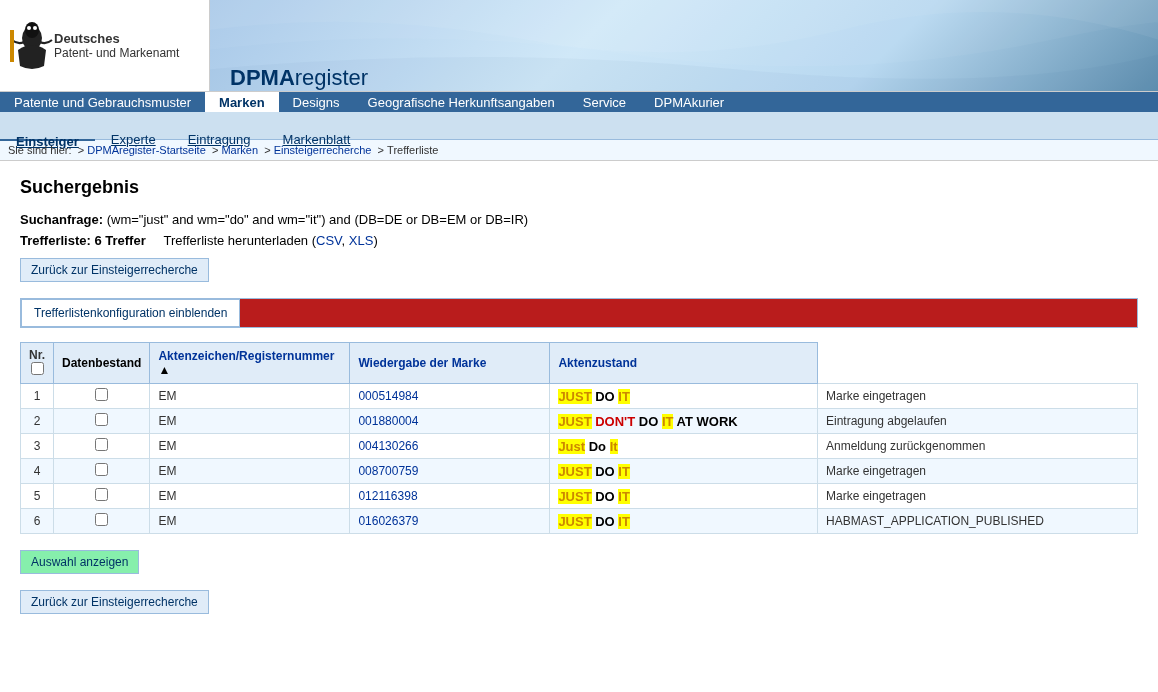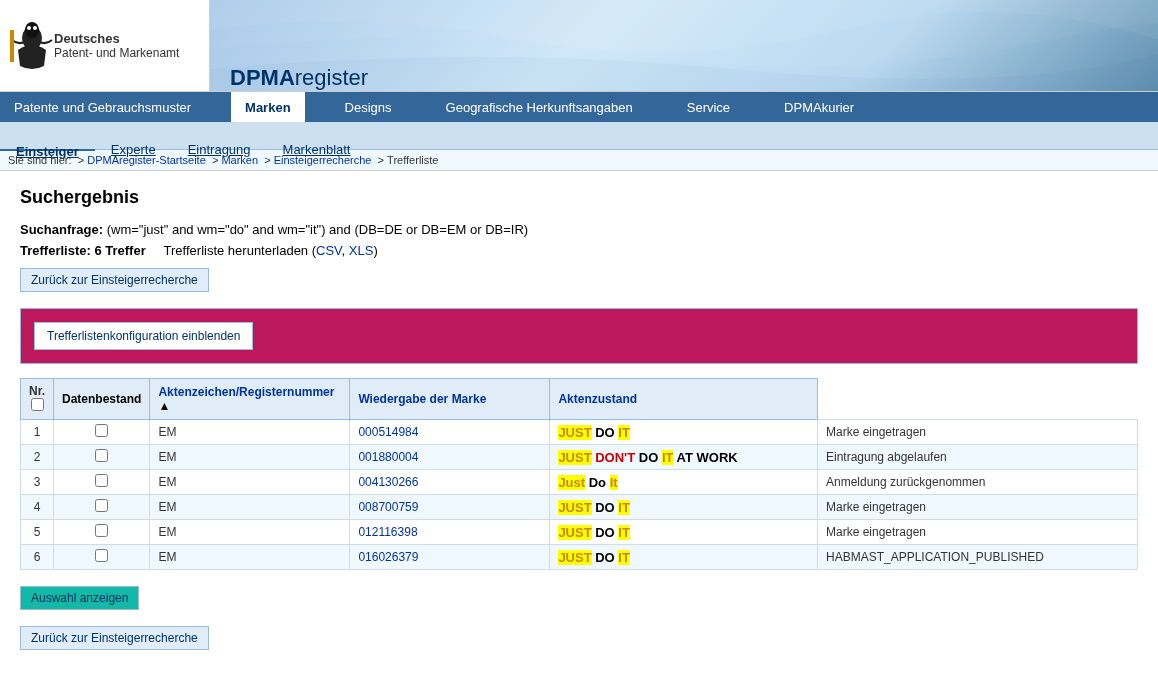--- a/index.html
+++ b/index.html
@@ -11,21 +11,21 @@
     #logo-text { display: flex; flex-direction: column; font-size: 11px; color: #333; }
     #logo-text .brand1 { font-weight: bold; font-size: 13px; }
     #logo-text .brand2 { font-size: 12px; }
     #header-right { flex: 1; background: linear-gradient(135deg, #a8c8e8 0%, #d0e8f8 40%, #b8d8f0 70%, #6090b0 100%); position: relative; display: flex; align-items: flex-end; padding-left: 20px; }
     #dpma-title { font-size: 22px; color: #003366; }
     #dpma-title span.dpma { font-weight: bold; }
     #dpma-title span.register { font-weight: normal; }
     #header-waves { position: absolute; right: 0; top: 0; width: 100%; height: 100%; opacity: 0.4; }
 
     
-    #nav1 { display: flex; background: #336699; height: 30px; gap: 26px; }
+    #nav1 { display: flex; background: #336699; height: 20px; }
     .nav1-item { padding: 0 14px; display: flex; align-items: center; color: #fff; font-size: 13px; cursor: pointer; white-space: nowrap; text-decoration: none; }
     .nav1-item.active { background: #fff; color: #003366; font-weight: bold; }
 
     
     #nav2 { display: flex; background: #cce0f0; height: 28px; border-bottom: 1px solid #99bbdd; }
     .nav2-item { padding: 0 16px; display: flex; align-items: center; color: #003366; font-size: 13px; cursor: pointer; white-space: nowrap; margin-top: 27px; }
     .nav2-item.active { background: #fff; color: #003366; font-weight: bold; border-top: 2px solid #336699; }
 
     
     #breadcrumb { padding: 4px 8px; font-size: 11px; color: #333; background: #f0f8ff; border-bottom: 1px solid #ccc; }
@@ -36,21 +36,21 @@
     h1.suchergebnis { font-size: 18px; font-weight: bold; margin-bottom: 14px; color: #000; }
 
     .suchanfrage { margin-bottom: 6px; font-size: 13px; }
     .suchanfrage strong { font-weight: bold; }
     .trefferliste-info { margin-bottom: 10px; font-size: 13px; }
     .trefferliste-info strong { font-weight: bold; }
     .trefferliste-info a { color: #003399; text-decoration: none; }
 
     .btn-back { display: inline-block; padding: 4px 10px; background: #e0ecf8; border: 1px solid #99bbdd; color: #003366; font-size: 12px; cursor: pointer; text-decoration: none; }
 
-    .config-box { margin: 14px 0; border: 1px solid #99bbdd; padding: 13px; background: #be185d; }
+    .config-box { margin: 14px 0; border: 1px solid #99bbdd; padding: 0; background: #b91c1c; }
     .config-btn { display: inline-block; padding: 6px 12px; background: #fff; border: 1px solid #99bbdd; color: #003366; font-size: 12px; cursor: pointer; }
 
     
     #results-table { width: 100%; border-collapse: collapse; margin-top: 4px; font-size: 12px; }
     #results-table th { background: #e0ecf8; border: 1px solid #99bbdd; padding: 5px 8px; text-align: left; font-size: 12px; }
     #results-table th a { color: #003399; text-decoration: none; }
     #results-table td { border: 1px solid #ccdde8; padding: 4px 8px; vertical-align: middle; }
     #results-table tr:nth-child(even) { background: #f0f8ff; }
     #results-table tr:nth-child(odd) { background: #fff; }
 
@@ -64,21 +64,21 @@
     .mark-just { color: #cc8800; }
     .mark-do { color: #000000; font-weight: bold; }
     .mark-it { color: #cc8800; }
     .mark-dont { color: #cc0000; }
     .mark-normal { color: #000; }
 
     .aktenzustand { color: #333; font-size: 12px; }
 
     
     .bottom-bar { margin-top: 16px; }
-    .btn-auswahl { display: inline-block; padding: 4px 10px; background: #14b8a6; border: 1px solid #99bbdd; color: #003366; font-size: 12px; cursor: pointer; }
+    .btn-auswahl { display: inline-block; padding: 4px 10px; background: #86efac; border: 1px solid #99bbdd; color: #003366; font-size: 12px; cursor: pointer; }
 
     .bottom-back { margin-top: 16px; }
 
     
     .eagle-placeholder { width: 44px; height: 52px; }
 
     
     .hl-yellow { background-color: #ffff00; }
   </style>
 </head>

